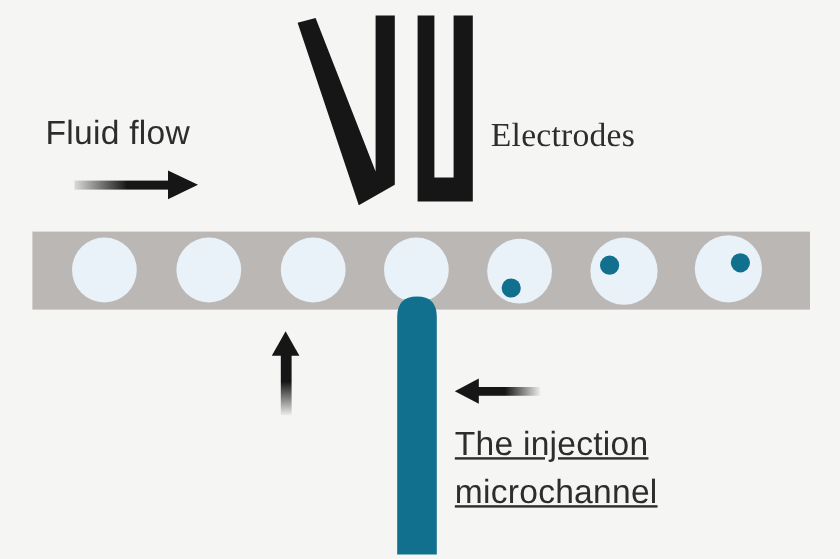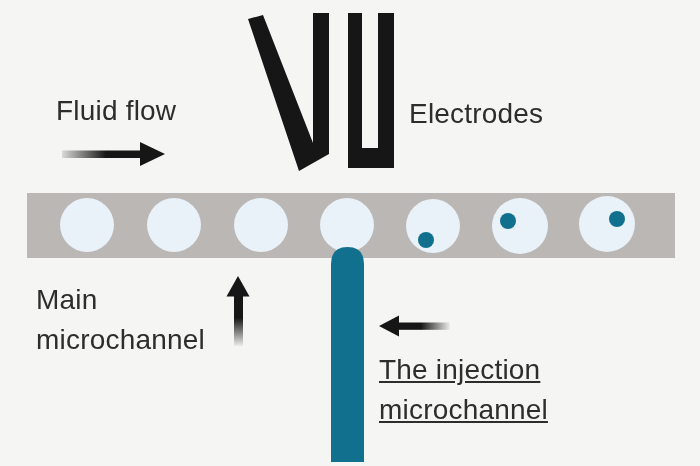--- a/index.html
+++ b/index.html
@@ -13,22 +13,22 @@
   }
   .canvas svg { position: absolute; left: 0; top: 0; }
   .label {
     position: absolute;
     font-size: 28px;
     line-height: 40px;
     color: var(--c-text, #2d2d2d);
     letter-spacing: 0.2px;
     white-space: normal;
   }
-  .label-fluid-flow  { left: 56px;  top: 91px;  }
-  .label-electrodes  { left: 409px; top: 94px;  }
+  .label-fluid-flow  { left: 38px;  top: 91px;  }
+  .label-electrodes  { left: 409px; top: 94px; font-family: Liberation Serif, serif;  }
   .label-main        { left: 36px;  top: 280px; width: 205px; }
   .label-injection   { left: 379px; top: 350px; width: 245px; text-decoration: underline; }
 
   .fill-channel { fill: var(--c-channel_gray, #bbb7b4); }
   .fill-droplet { fill: var(--c-droplet_fill, #e9f1f9); }
   .fill-teal    { fill: var(--c-injection_teal, #12708f); }
   .fill-ink     { fill: var(--c-ink_black, #161616); }
   .stop-ink     { stop-color: var(--c-ink_black, #161616); }
 </style>
 </head>
@@ -87,17 +87,16 @@
     <g>
       <path d="M379,326 L399,315.5 L399,336.5 Z" class="fill-ink"></path>
       <rect x="397" y="322.5" width="53" height="7.3" fill="url(#fadeToRight)"></rect>
     </g>
   </svg>
 
   <div class="label label-fluid-flow">Fluid flow</div>
 
   <div class="label label-electrodes">Electrodes</div>
 
-  <div class="label label-main">Main microchannel</div>
 
   <div class="label label-injection">The injection microchannel</div>
 
 </div>
 
 </body></html>

